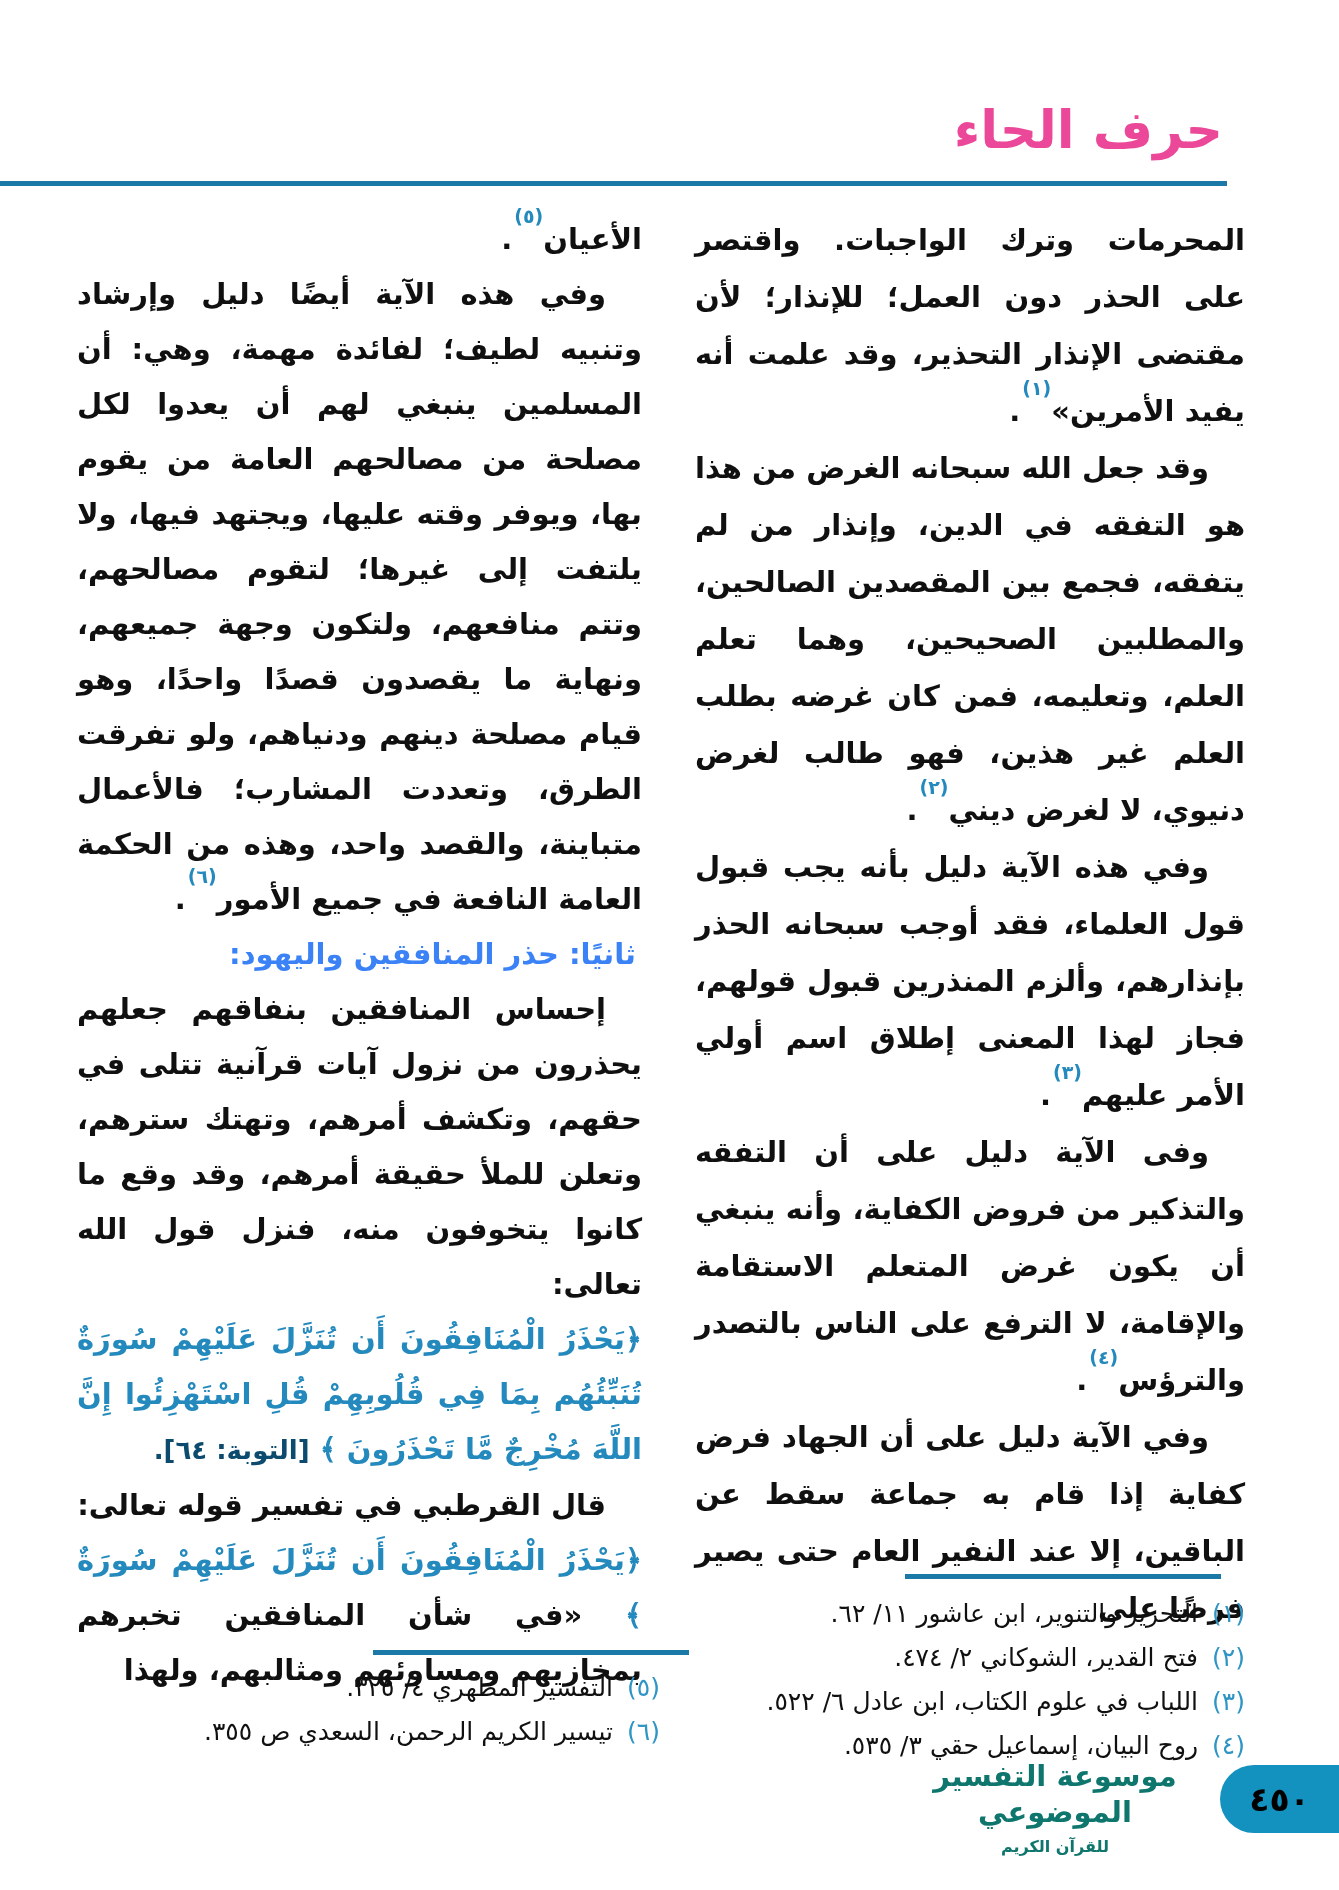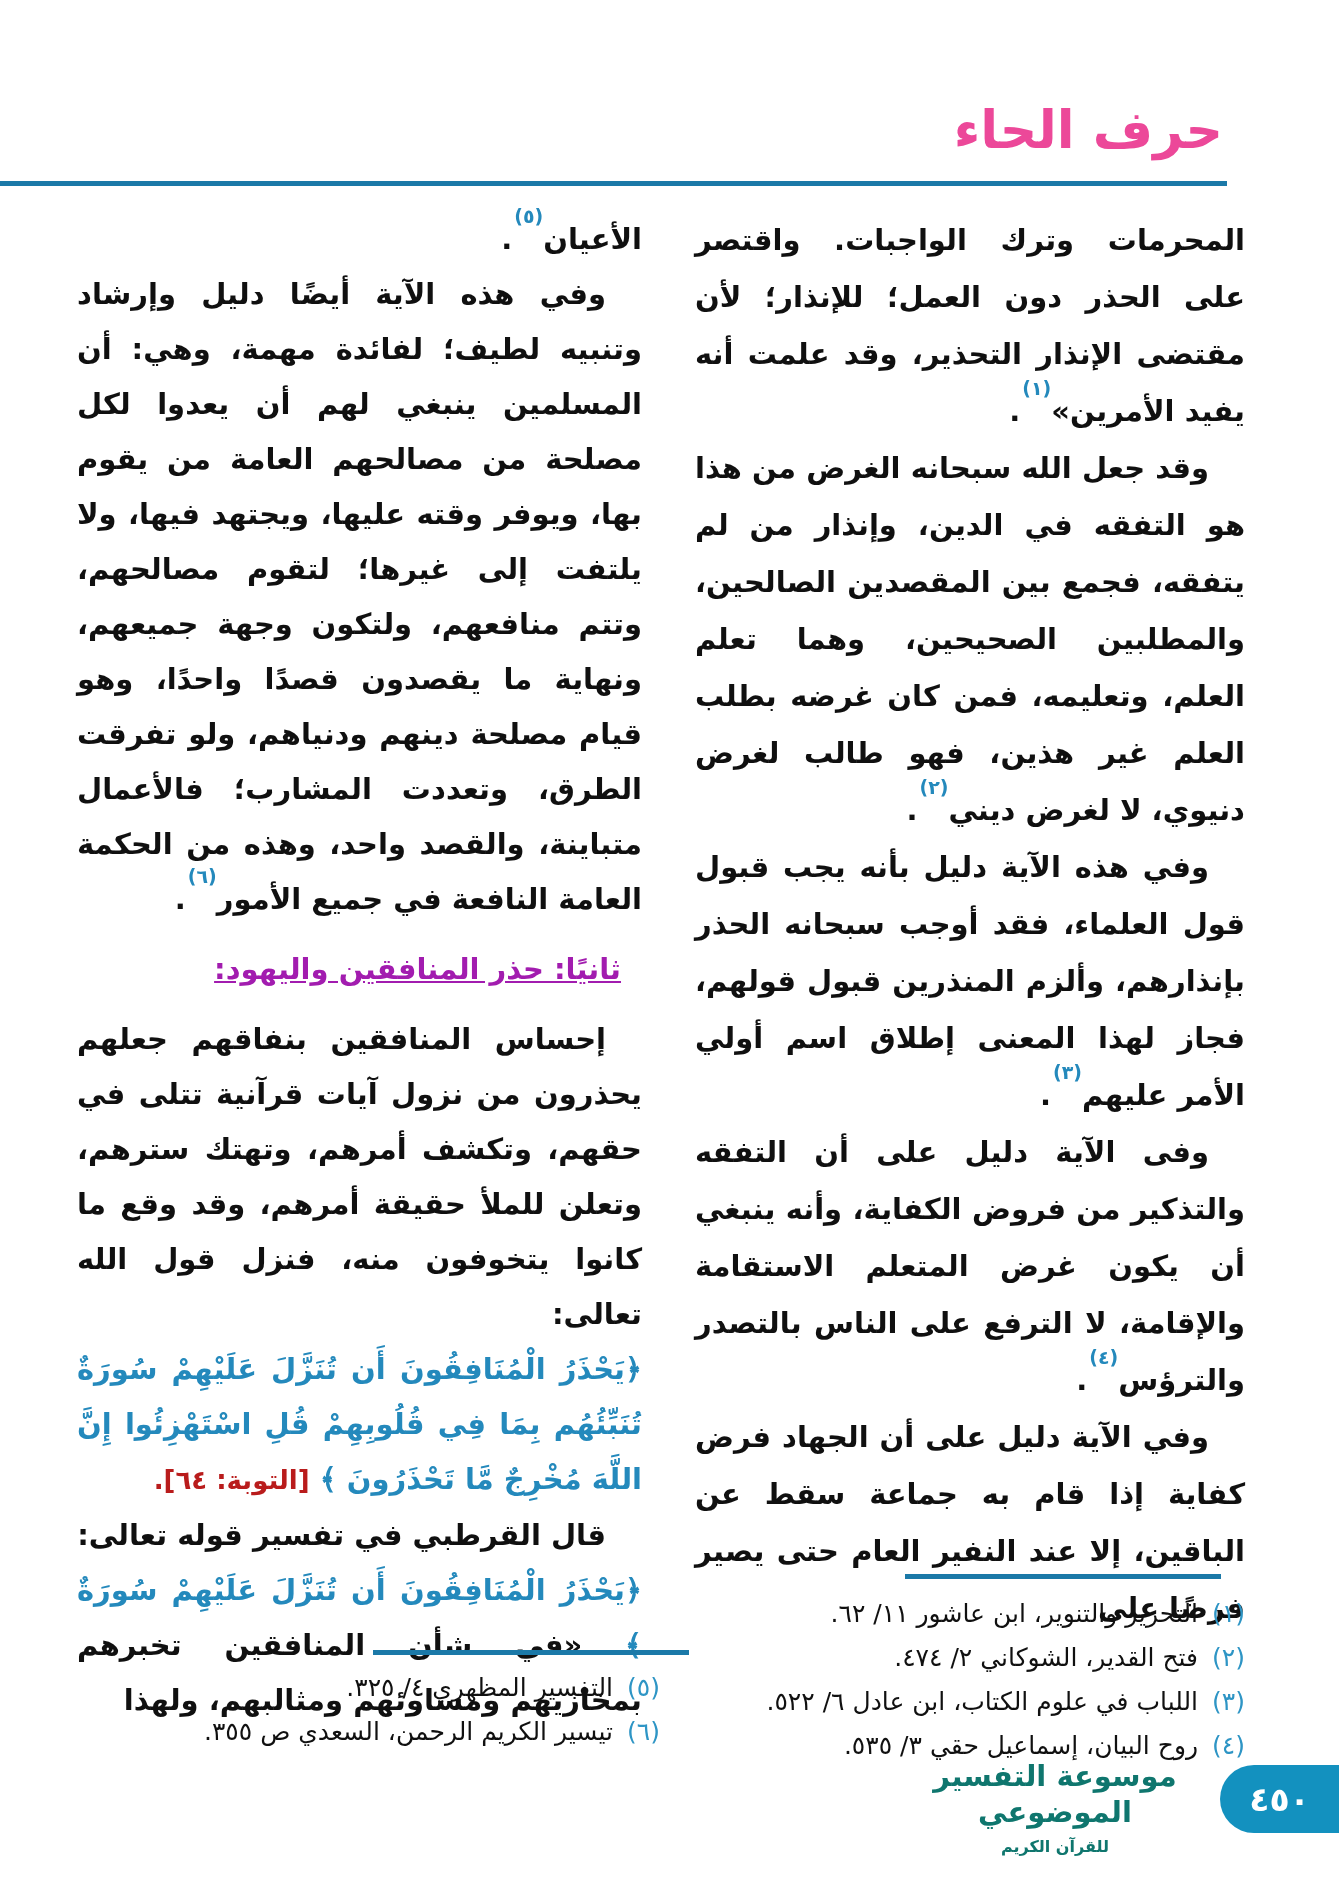--- a/index.html
+++ b/index.html
@@ -47,29 +47,28 @@
   .fnref{
     color:#2489BC;
     font-size:19px;
     font-weight:bold;
     position:relative;
     top:-15px;
     line-height:0;
     margin-left:2px;
   }
   .section-heading{
-    margin:15px;
-    color:#a21caf;
+    margin:0;
+    color:#3b82f6;
     font-weight:bold;
     text-align:right;
     text-indent:6px;
-    text-decoration:underline;
   }
   .verse{ color:#2489BC; font-weight:bold; }
-  .verse-ref{ color:#b91c1c; font-weight:bold; font-size:26px; }
+  .verse-ref{ color:#0c4a6e; font-weight:bold; font-size:26px; }
   
   .fn-rule{ position:absolute; height:5px; background:#1B79A8; }
   .fn-rule-right{ left:905px; width:316px; top:1574px; }
   .fn-rule-left { left:373px; width:316px; top:1650px; }
   .fnblock{
     position:absolute;
     font-size:25px;
     font-weight:normal;
     line-height:44px;
     color:#101010;
@@ -90,21 +89,21 @@
   }
   .footer-logo .logo-title{ font-size:29px; display:block; }
   .footer-logo .logo-subtitle{ font-size:16px; display:block; margin-top:6px; }
   .page-badge{
     position:absolute;
     left:1220px; top:1765px;
     width:119px; height:68px;
     background:#1391BF;
     border-radius:36px 0 0 36px;
     display:flex; align-items:center; justify-content:center;
-    color:#ffffff;
+    color:#000000;
     font-size:33px;
     font-weight:bold;
   }
 </style>
 </head>
 <body>
 
 <div class="page">
 
   <div class="head-calligraphy">حرف الحاء</div>

